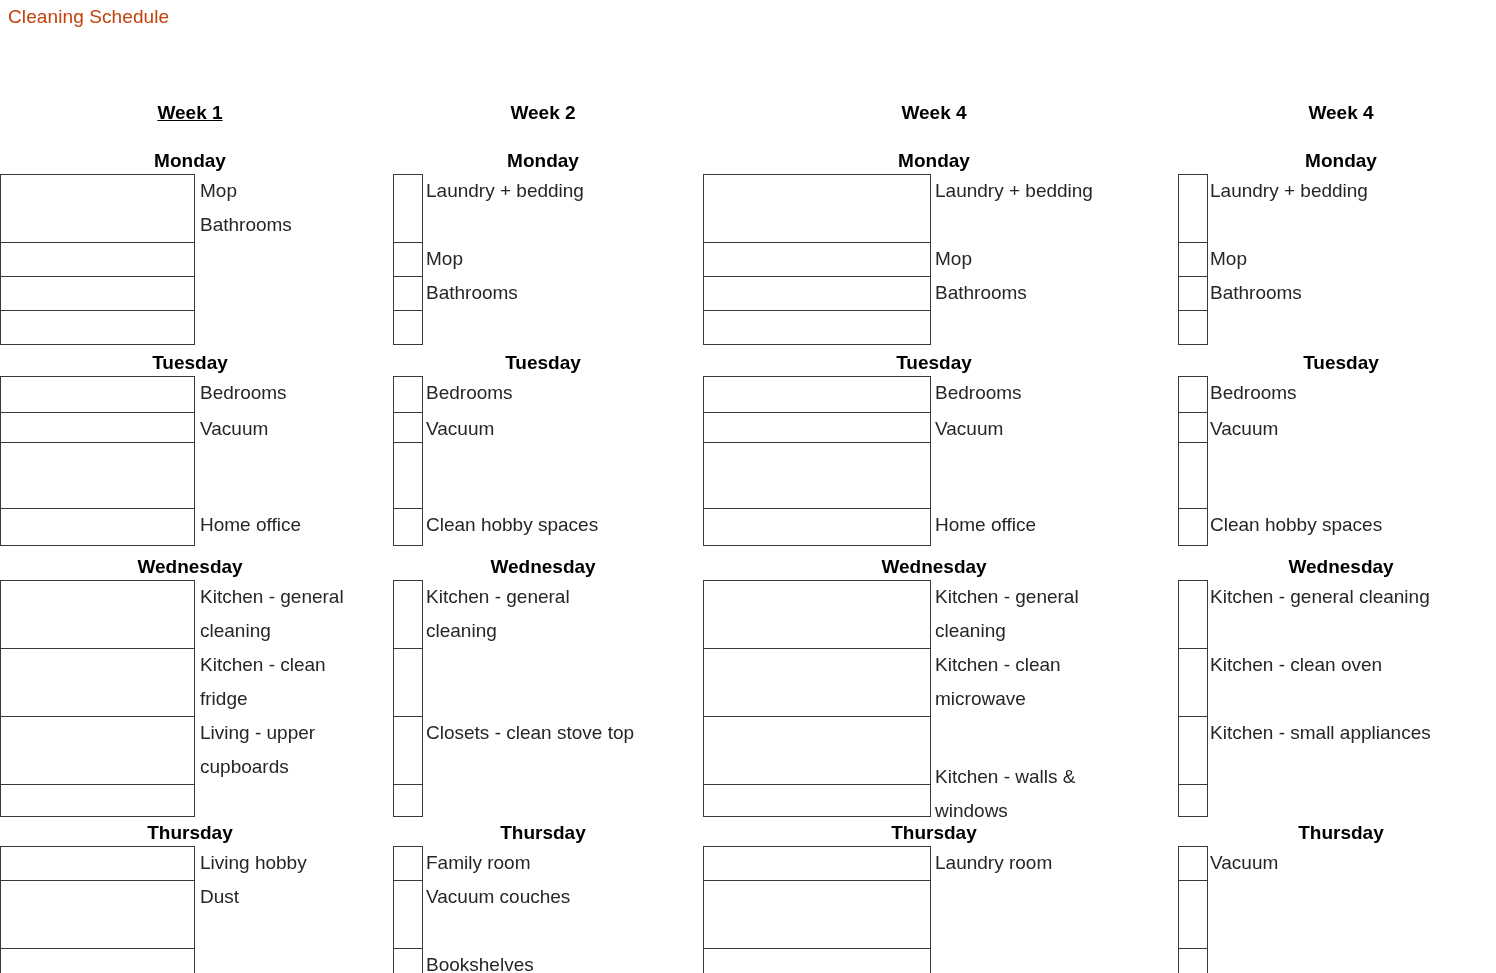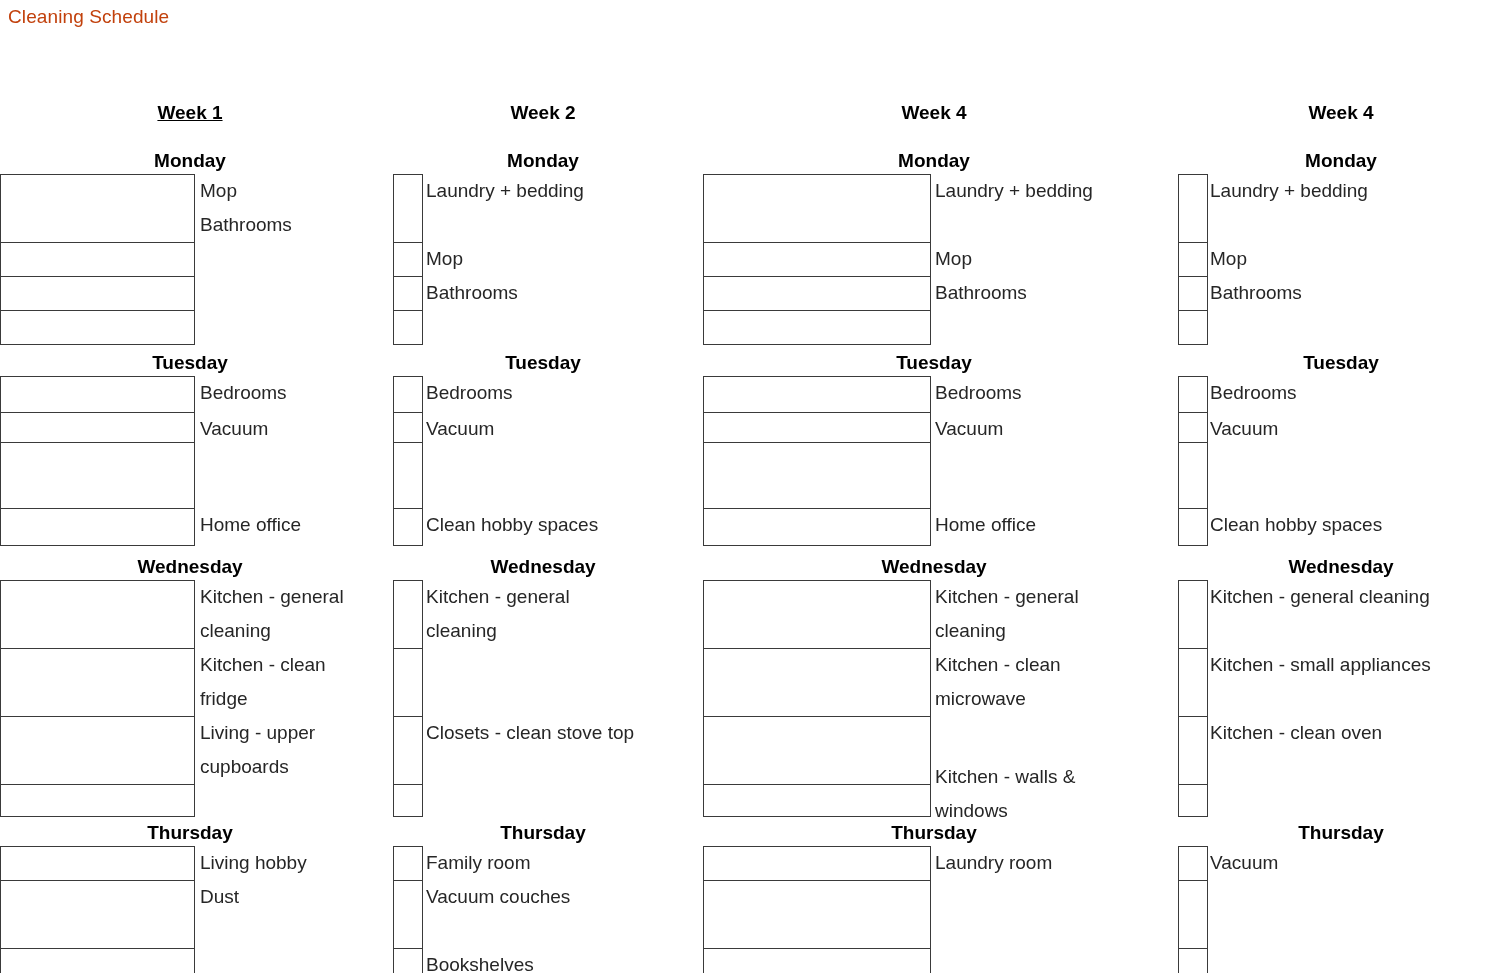--- a/index.html
+++ b/index.html
@@ -305,22 +305,22 @@
         <div class="day-block" style="position: absolute; left: 0px; top: 454px; width: 326px;">
           <div class="day-title" style="width: 342px;">Wednesday</div>
           <div class="box-stack" style="left: 8px; top: 26px; width: 30px;">
             <div class="box-cell" style="height: 68px;"></div>
             <div class="box-cell" style="height: 68px;"></div>
             <div class="box-cell" style="height: 68px;"></div>
             <div class="box-cell" style="height: 31px;"></div>
           </div>
           <div class="task-list" style="left: 40px; top: 26px; width: 286px;">
             <div class="task" style="height: 68px;">Kitchen - general cleaning</div>
+            <div class="task" style="height: 68px;">Kitchen - clean oven</div>
             <div class="task" style="height: 68px;">Kitchen - small appliances</div>
-            <div class="task" style="height: 68px;">Kitchen - clean oven</div>
             <div class="task empty" style="height: 31px;"></div>
           </div>
         </div>
         <div class="day-block" style="position: absolute; left: 0px; top: 720px; width: 326px;">
           <div class="day-title" style="width: 342px;">Thursday</div>
           <div class="box-stack" style="left: 8px; top: 26px; width: 30px;">
             <div class="box-cell" style="height: 34px;"></div>
             <div class="box-cell" style="height: 68px;"></div>
             <div class="box-cell" style="height: 68px;"></div>
           </div>

